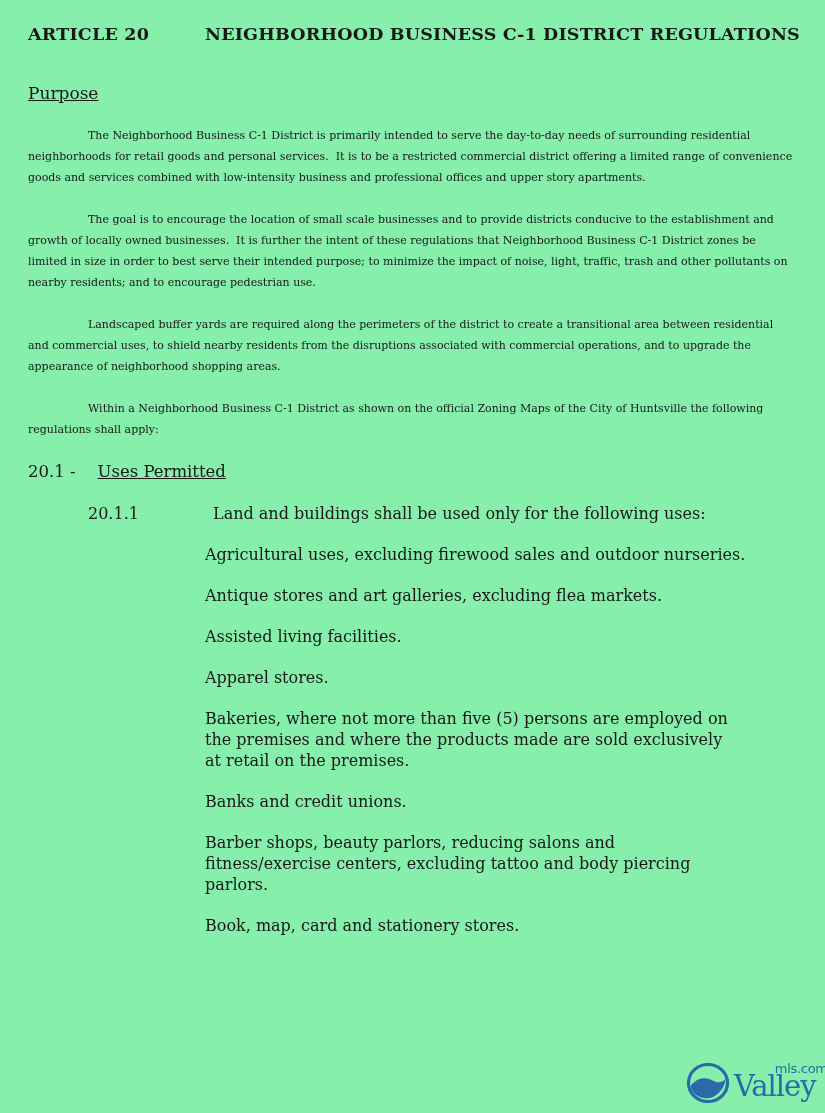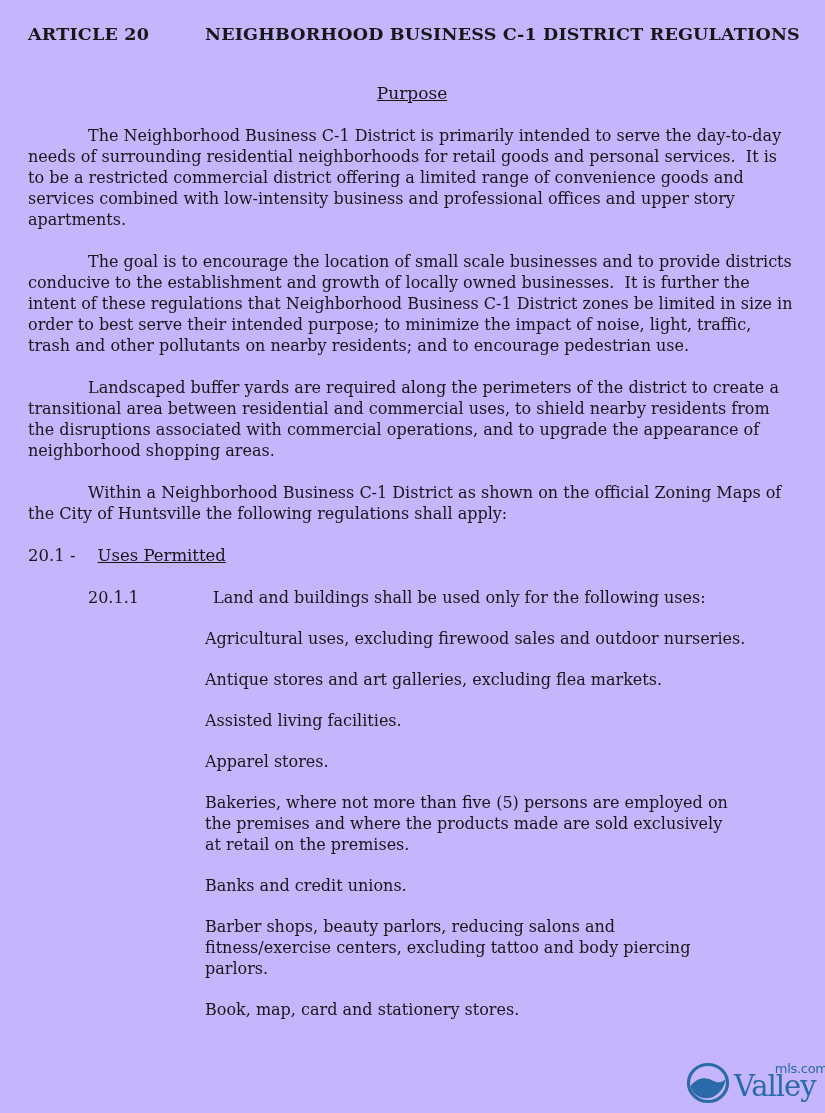--- a/index.html
+++ b/index.html
@@ -10,21 +10,21 @@
   body {
     width: 825px;
     height: 1113px;
     font-family: "DejaVu Serif", serif;
     color: #171717;
   }
   .page {
     position: relative;
     width: 825px;
     height: 1113px;
-    background: #c4b5fd;
+    background: #86efac;
     overflow: hidden;
   }
   .content {
     position: absolute;
     left: 28px;
     top: 23px;
     width: 768px;
   }
   .doc-header {
     display: flex;
@@ -37,25 +37,24 @@
   .article-label {
     width: 177px;
     flex: none;
   }
   .purpose-heading {
     margin: 37px 0 0 0;
     font-size: 17px;
     font-weight: normal;
     line-height: 22px;
     text-decoration: underline;
-    text-align: center;
   }
   p.body {
     margin: 21px 0 0 0;
-    font-size: 16px;
+    font-size: 11px;
     line-height: 21px;
     text-indent: 60px;
     white-space: pre-wrap;
   }
   .section-line {
     margin: 21px 0 0 0;
     font-size: 16.5px;
     line-height: 22px;
   }
   .section-num {

